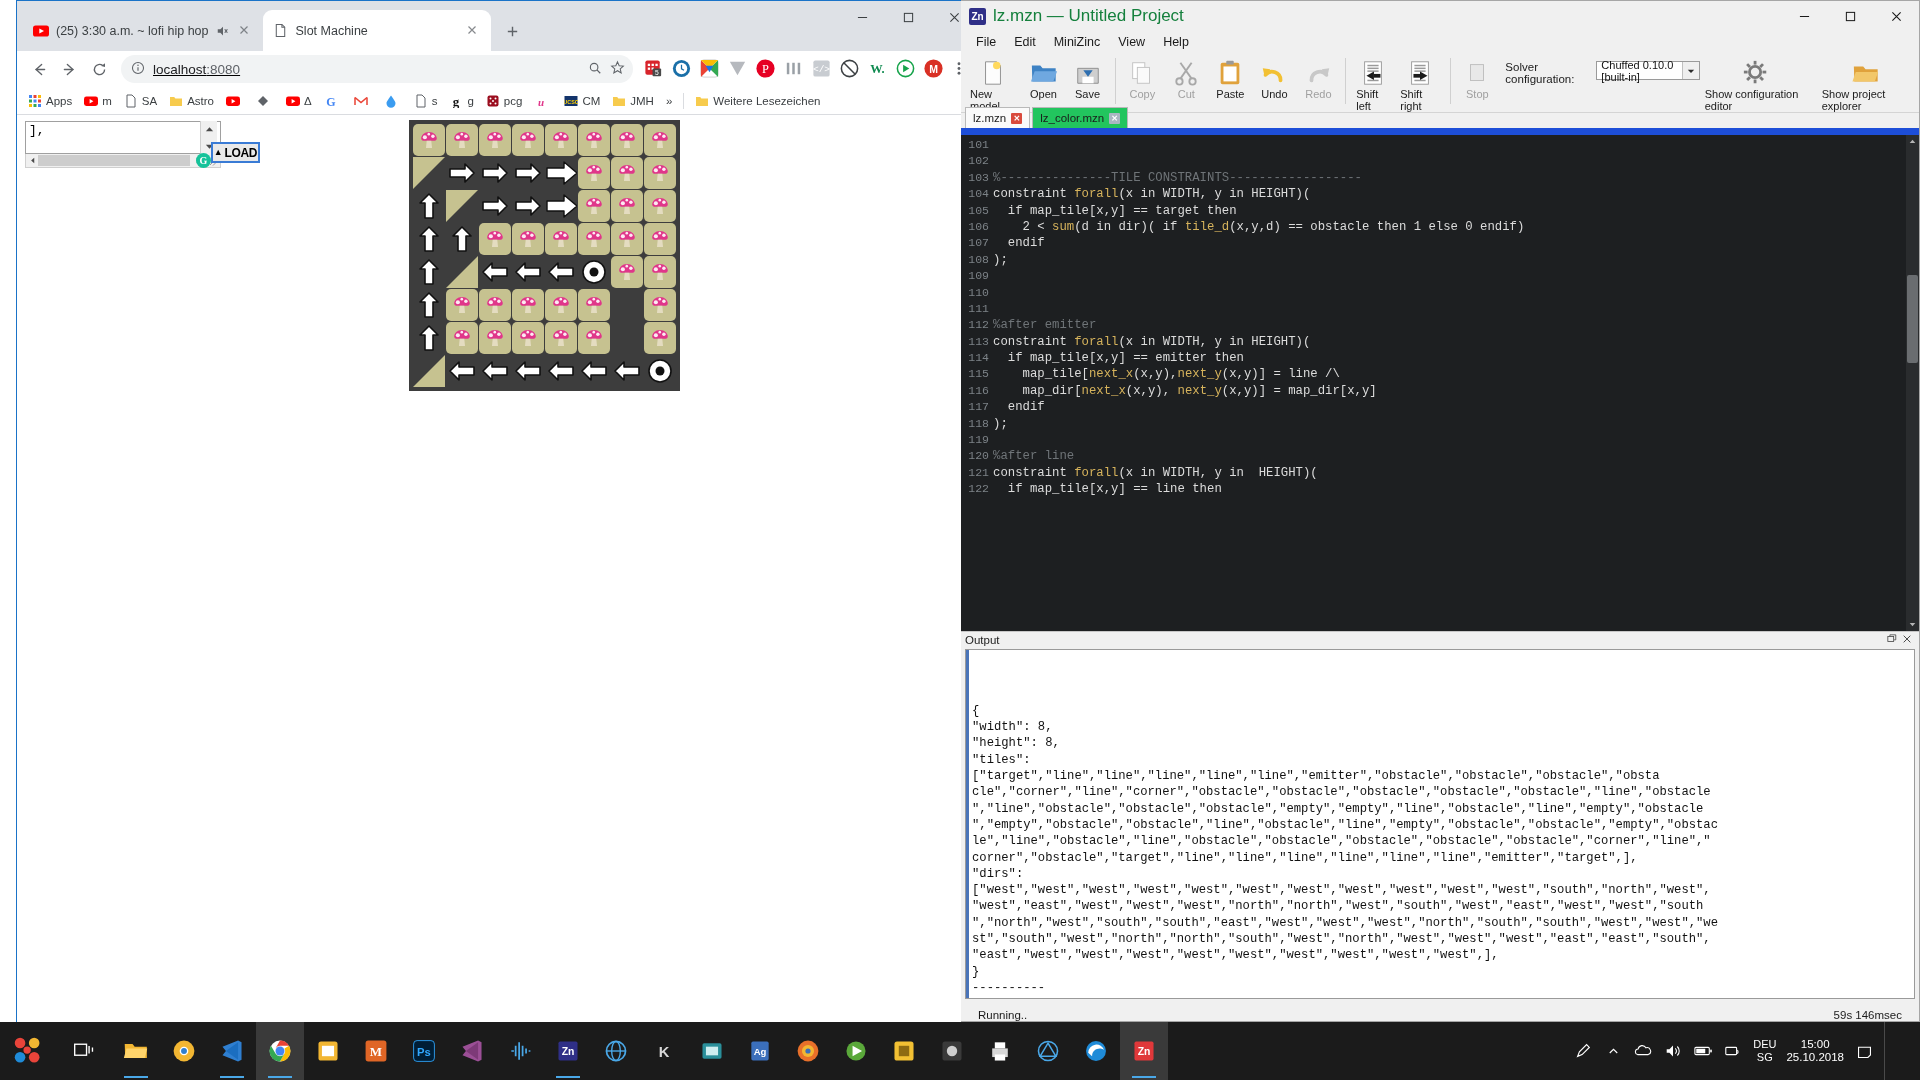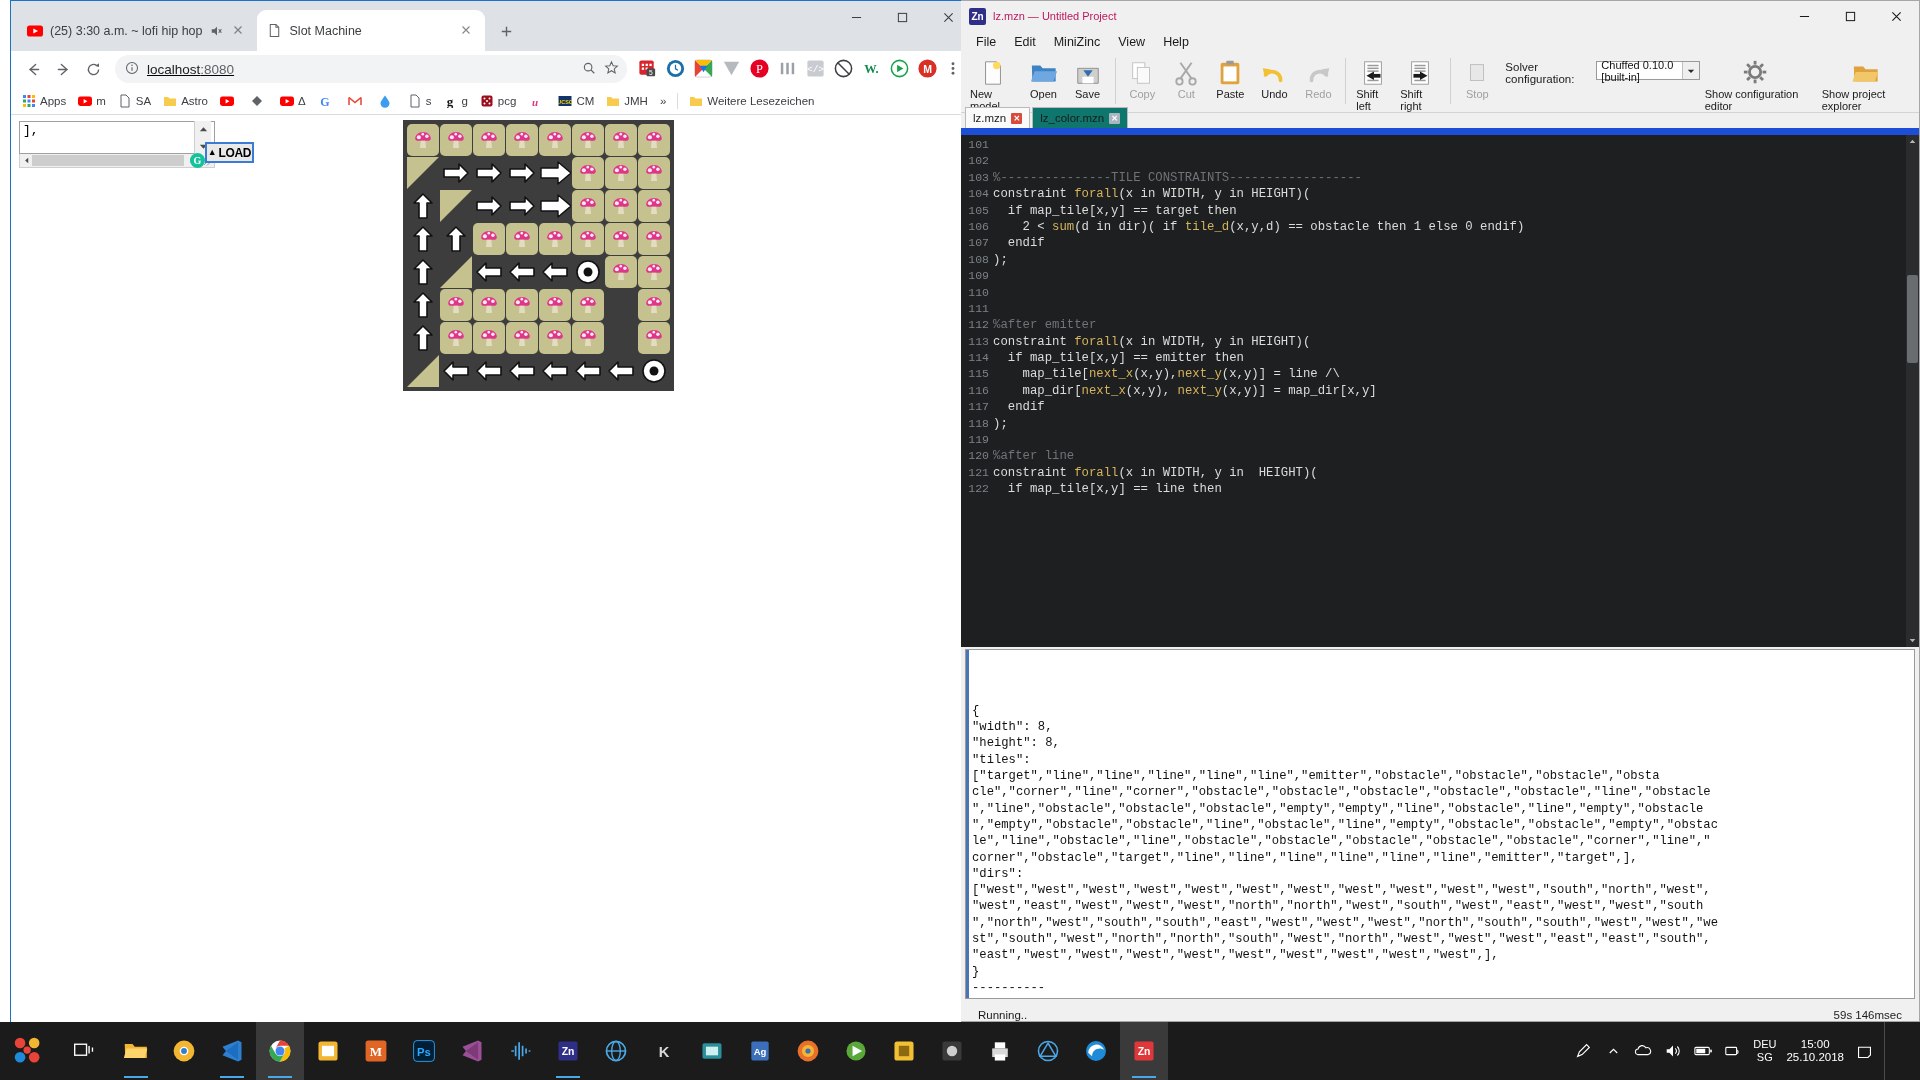--- a/index.html
+++ b/index.html
@@ -7,21 +7,21 @@
   body {
     font-family: "Liberation Sans", sans-serif;
     background: #ffffff;
     font-size: 13px;
     -webkit-font-smoothing: antialiased;
   }
   #root { position:relative; width:1920px; height:1080px; }
 
   
   .chrome-win {
-    position:absolute; left:10px; top:0; width:961px; height:1022px;
+    position:absolute; left:16px; top:0; width:961px; height:1022px;
     background:#a16207; border:1px solid #1a73c8; border-right:none;
   }
   .chrome-tabstrip {
     position:relative; height:50px; background:#dee1e6;
     display:flex; align-items:flex-end; padding-left:6px;
   }
   .ctab {
     position:relative; height:41px; display:flex; align-items:center;
     padding:0 10px; gap:7px; border-radius:9px 9px 0 0; min-width:60px;
   }
@@ -123,21 +123,21 @@
     display:flex; flex-direction:column;
   }
   .mz-title {
     height:30px; display:flex; align-items:center; padding-left:8px;
     gap:7px; background:#f0f0f0;
   }
   .mz-title-ico { width:17px; height:17px; background:#2f2f87; color:#fff;
     font-size:10px; font-weight:bold; display:flex; align-items:center;
     justify-content:center; font-family:"Liberation Sans", sans-serif;
     border-radius:2px; }
-  .mz-title-text { font-size:11px; color:#be185d; }
+  .mz-title-text { font-size:17px; color:#15803d; }
   .mz-winbtns { position:absolute; right:0; top:0; display:flex; }
   .mzwb { width:46px; height:30px; display:flex; align-items:center;
     justify-content:center; }
 
   .mz-menu { height:22px; display:flex; align-items:center; padding-left:6px;
     gap:0; font-size:12.5px; color:#1b1b1b; }
   .mz-menu span { padding:2px 9px; }
 
   .mz-toolbar {
     height:60px; display:flex; align-items:flex-start; padding:3px 4px 0 4px;
@@ -159,21 +159,21 @@
     position:relative; color:#111;
   }
   .solver-arrow { position:absolute; right:0; top:0; width:17px; height:17px;
     background:#efefef; border-left:1px solid #c0c0c0; display:flex;
     align-items:center; justify-content:center; font-size:7px; }
 
   .mz-tabs { height:22px; display:flex; align-items:flex-end; padding-left:4px;
     background:#f0f0f0; border-bottom:7px solid #1d4ed8; }
   .mztab { height:21px; display:flex; align-items:center; gap:5px;
     padding:0 7px; font-size:11.5px; border:1px solid #b9b9b9;
-    border-bottom:none; background:#0f766e; color:#1b1b1b; margin-right:2px; }
+    border-bottom:none; background:#22c55e; color:#1b1b1b; margin-right:2px; }
   .mztab.active { background:#fafafa; }
   .mztab-x { width:11px; height:11px; display:flex; align-items:center;
     justify-content:center; font-size:8px; color:#fff; background:#d94a3d;
     border-radius:1px; font-weight:bold; }
   .mztab.inactive .mztab-x { background:#a9b6c2; }
 
   .mz-editor { position:relative; flex:1 1 auto; background:#1d1f21;
     overflow:hidden; display:flex; }
   .gutter { width:32px; background:#1d1f21; padding-top:2px;
     font-family:"Liberation Mono", monospace; font-size:11.5px;
@@ -1369,20 +1369,36 @@
         </div>
         <div class="ed-thumb"></div>
         <div class="ed-arr" style="bottom:0">
           <svg viewBox="0 0 10 10" width="7" height="7">
               <polygon points="5,7.5 1,3 9,3" fill="#b5b5b5"></polygon>
             </svg>
         </div>
       </div>
     </div>
 
+    <div class="out-header">
+      <span>Output</span>
+      <div class="out-hdr-btns">
+        <span>
+          <svg viewBox="0 0 12 12" width="10" height="10">
+              <rect x="1" y="3" width="7" height="6" fill="none" stroke="#4a4a4a"></rect>
+              <path d="M3.5 3 v-2 h7 v6 h-2" fill="none" stroke="#4a4a4a"></path>
+            </svg>
+        </span>
+        <span>
+          <svg viewBox="0 0 12 12" width="10" height="10">
+              <path d="M2 2 L10 10 M10 2 L2 10" stroke="#4a4a4a" stroke-width="1.2"></path>
+            </svg>
+        </span>
+      </div>
+    </div>
 
     <div class="out-body">
       <div class="out-accent"></div>
       <span>
 {
 "width": 8,
 "height": 8,
 "tiles":
 ["target","line","line","line","line","line","emitter","obstacle","obstacle","obstacle","obsta
 cle","corner","line","corner","obstacle","obstacle","obstacle","obstacle","obstacle","line","obstacle

